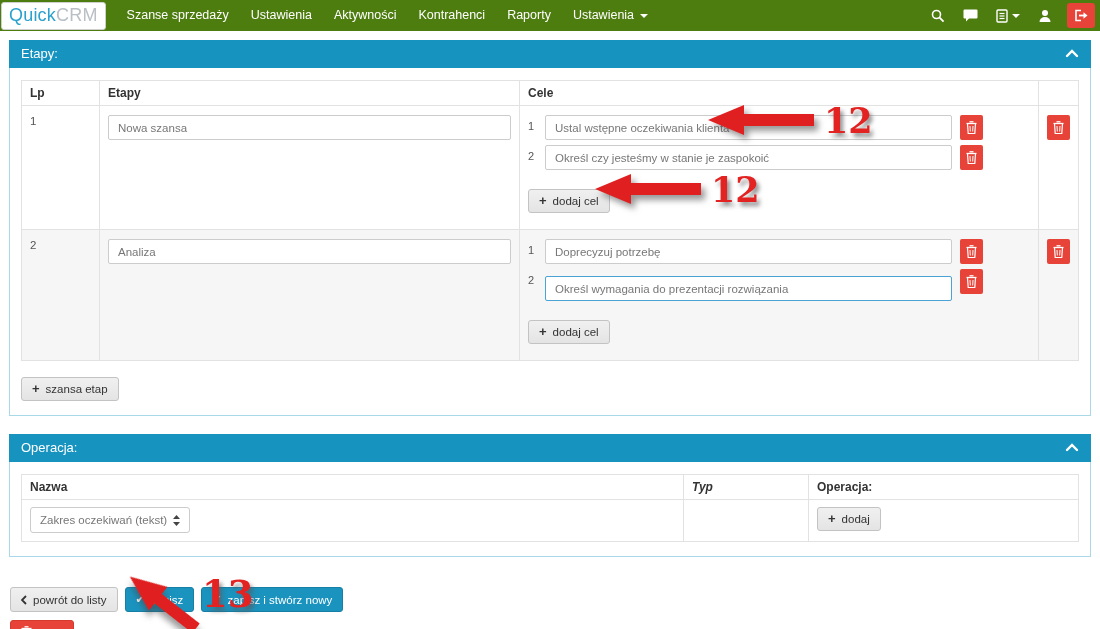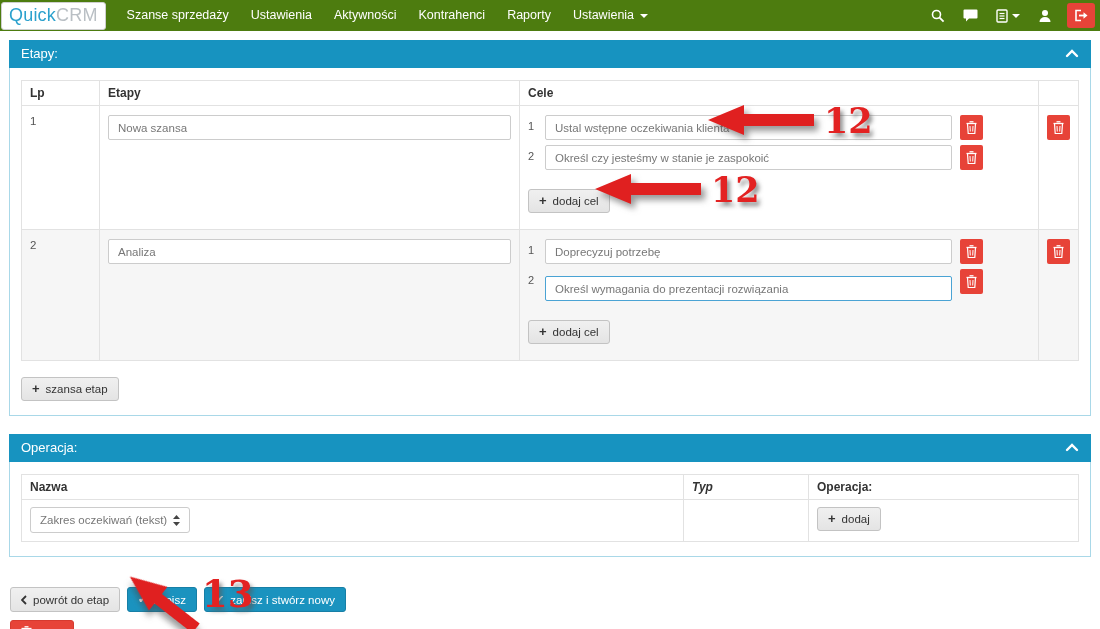--- a/index.html
+++ b/index.html
@@ -365,21 +365,21 @@
     </div>
   </div>
 </div>
 
 <div class="footer">
   <div class="footer-row">
     <button class="btn-gray">
       <svg width="6" height="10" viewBox="0 0 6 10">
           <polyline points="5,1 1,5 5,9" stroke="#333" stroke-width="1.8" fill="none"></polyline>
         </svg>
-      <span>powrót do etap</span>
+      <span>powrót do listy</span>
     </button>
     <button class="btn-teal">
         <span class="check-ico">✔</span>
         <span>zapisz</span>
       </button>
     <button class="btn-teal">
         <span class="check-ico">✔</span>
         <span>zapisz i stwórz nowy</span>
       </button>
   </div>

